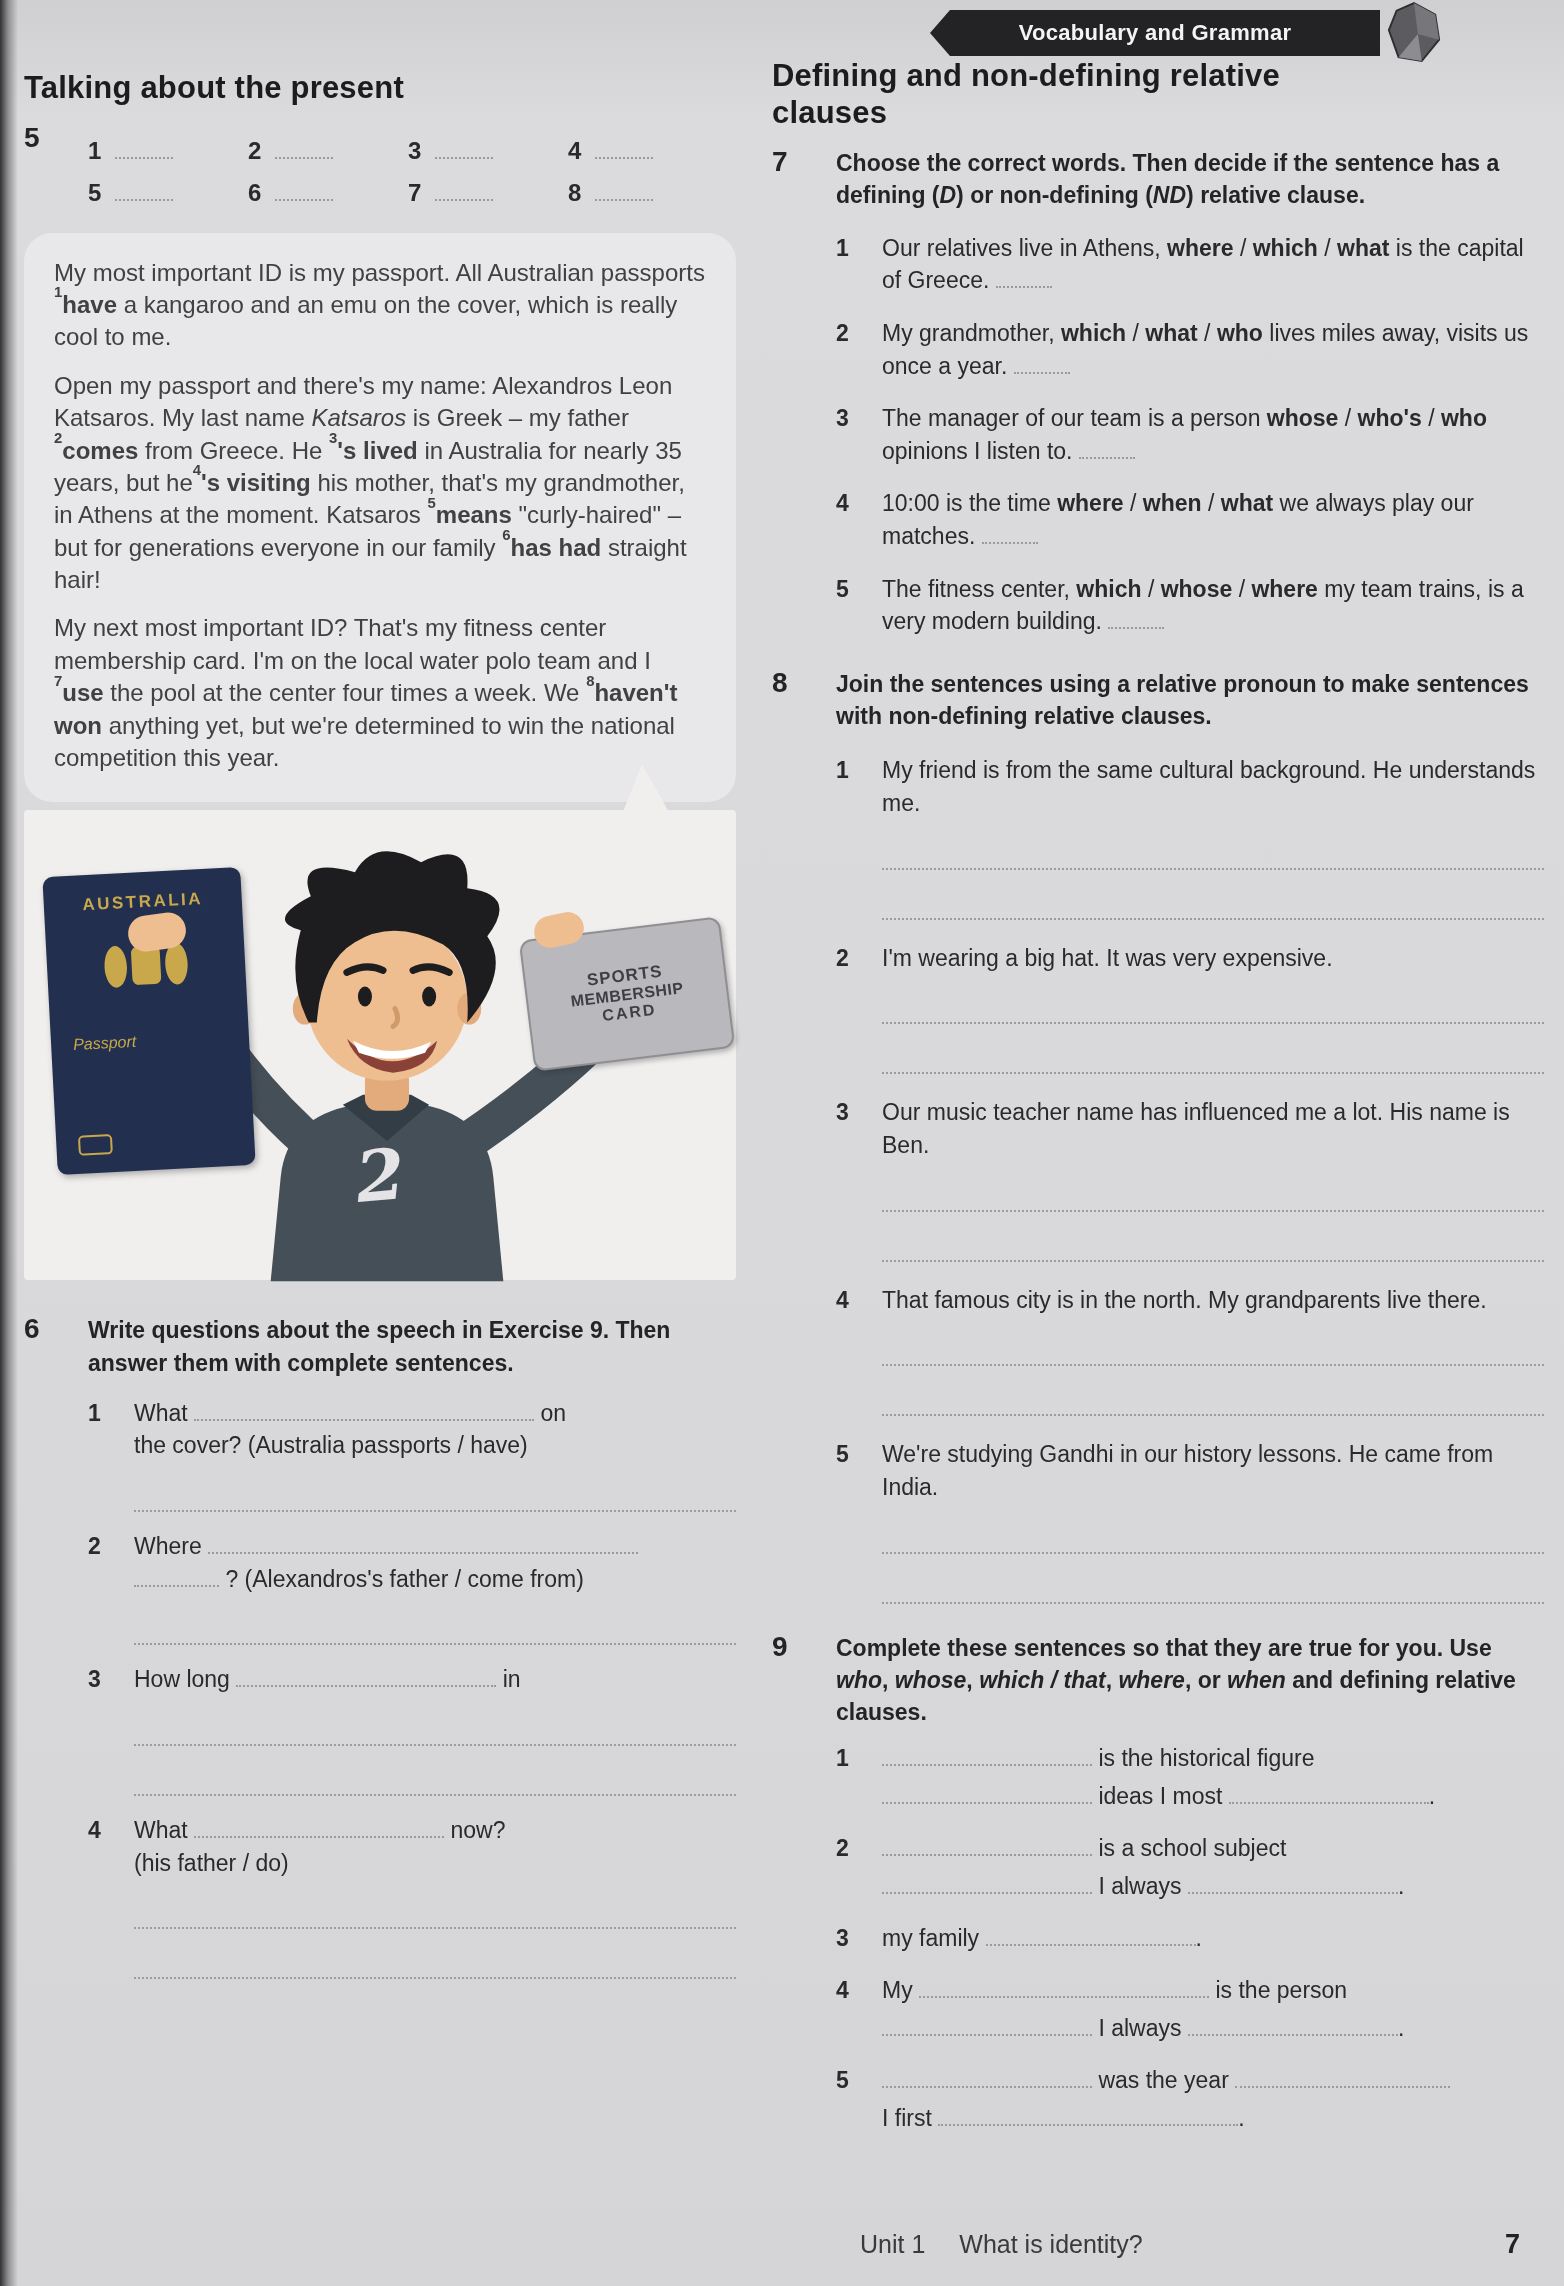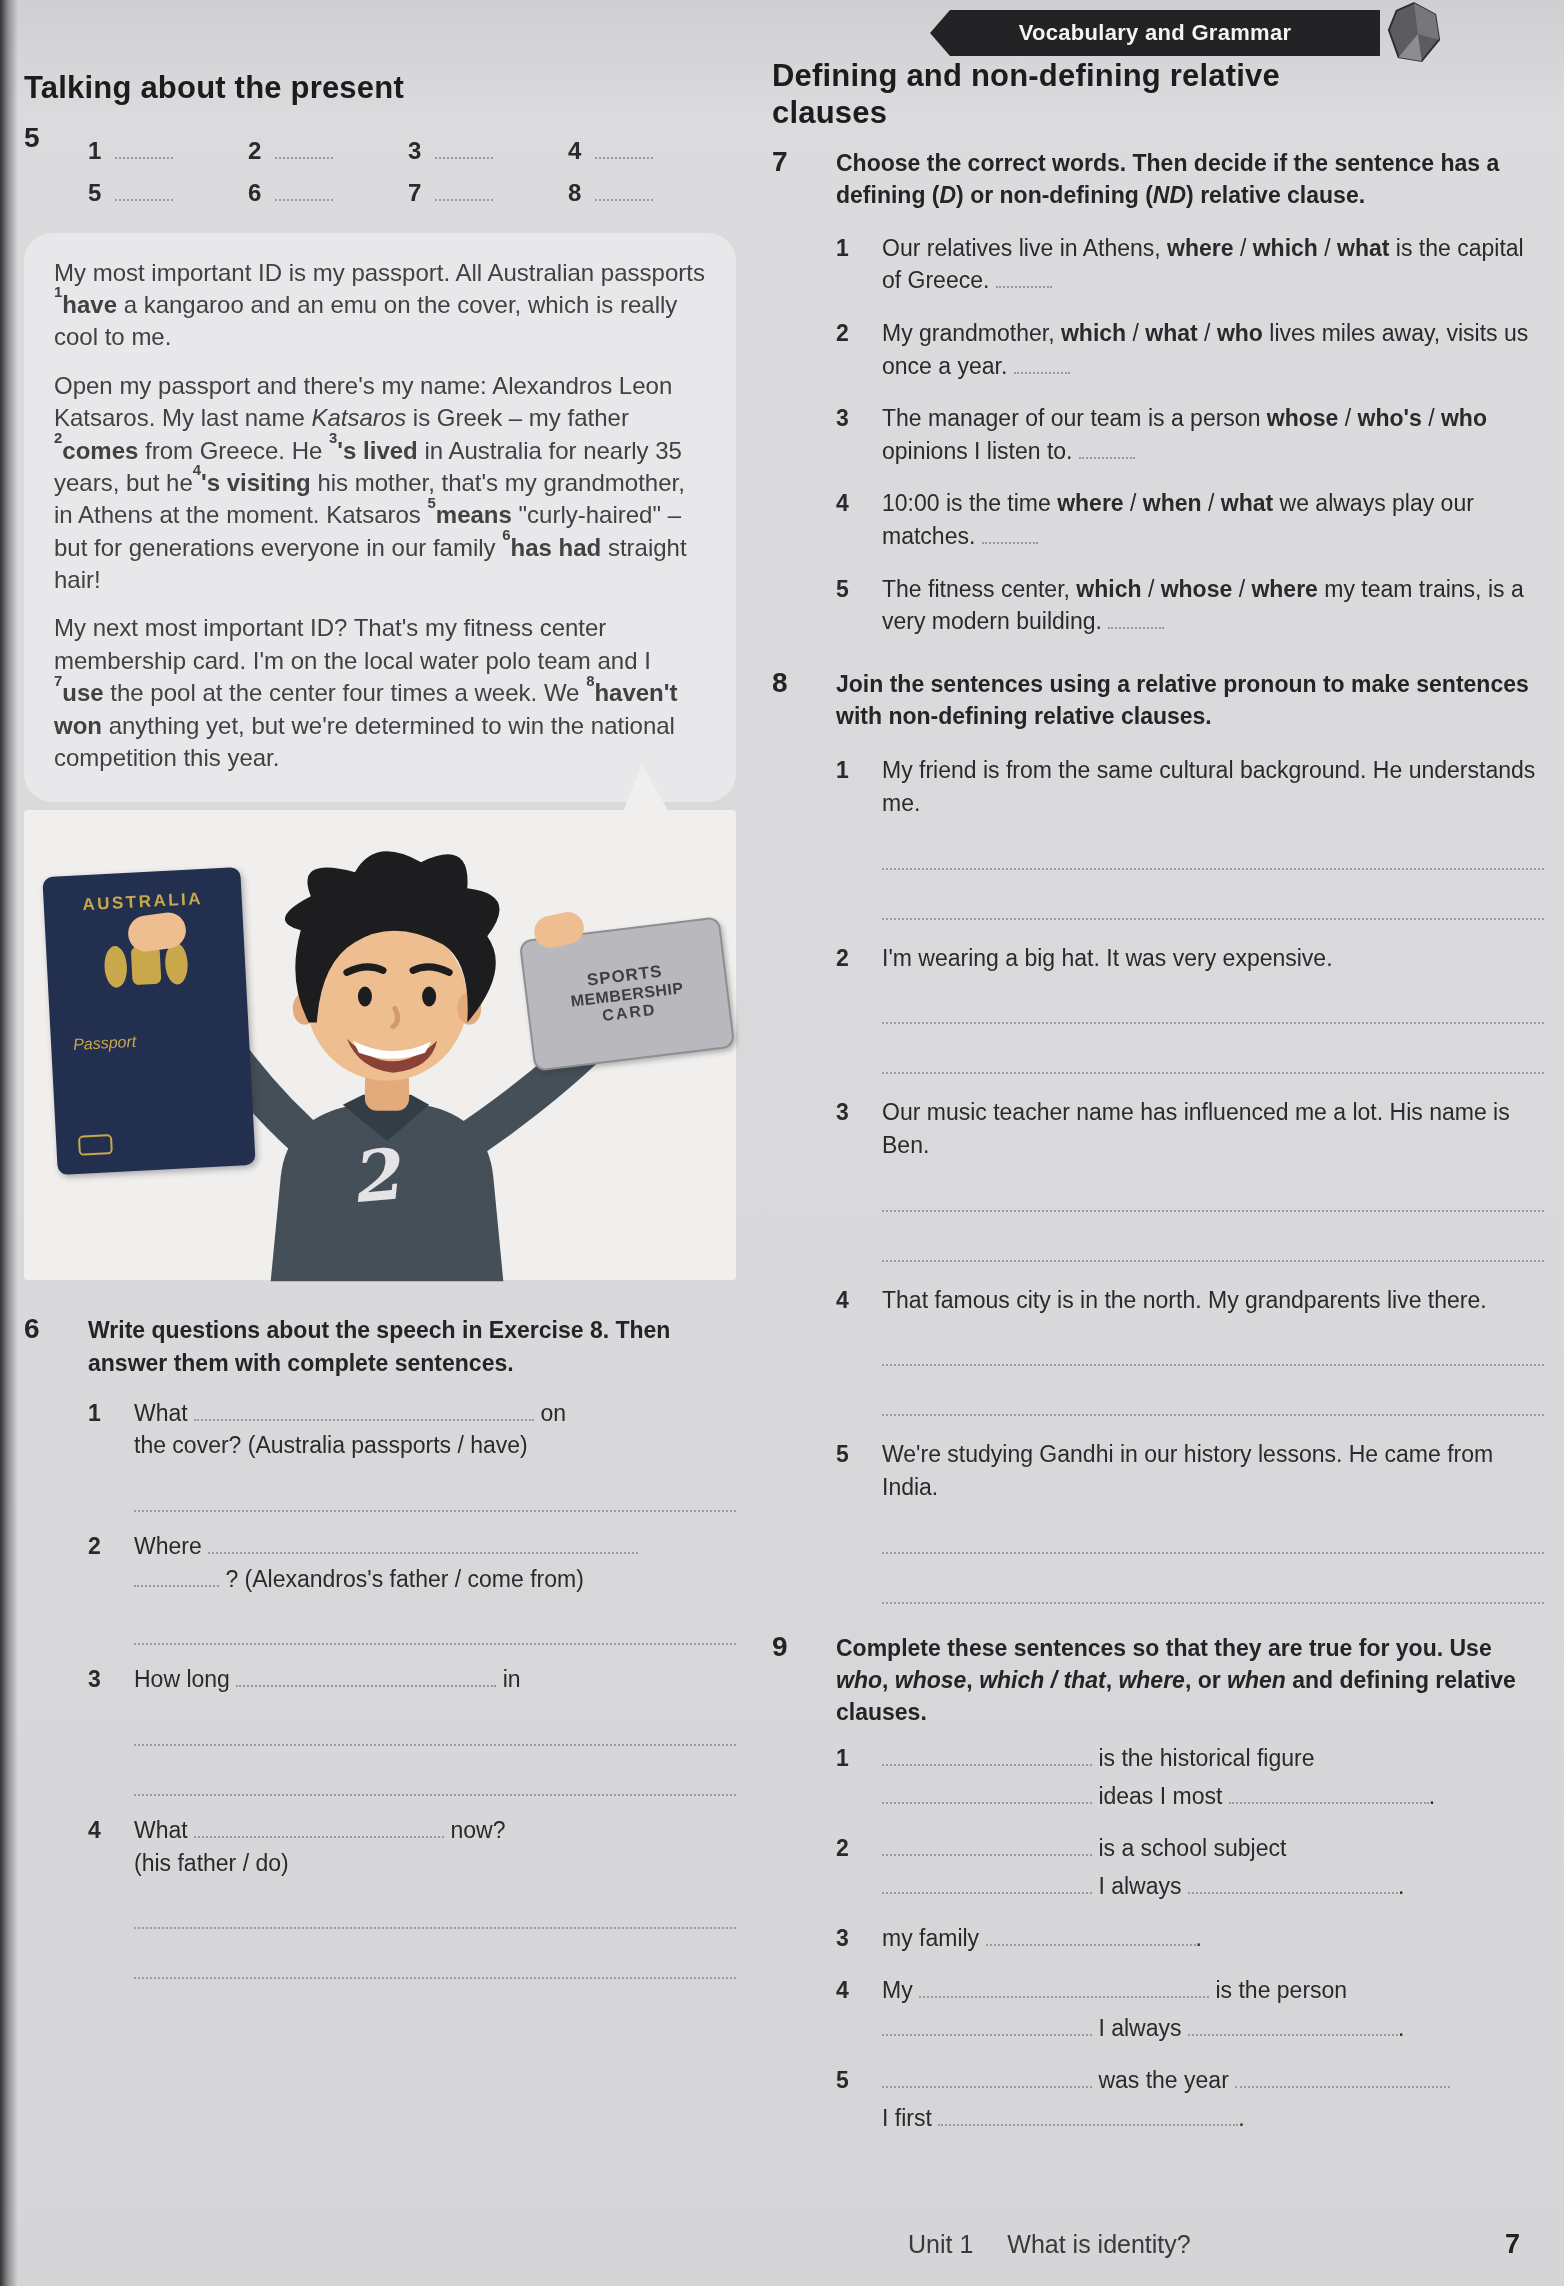--- a/index.html
+++ b/index.html
@@ -86,21 +86,21 @@
   .ex7-item .blank { width:56px; }
 
   
   .ex8-item { margin-top:22px; }
 
   
   .ex9-item { margin-top:14px; }
   .ex9-item .line { min-height:38px; }
 
   
-  .footer { position:absolute; left:908px; right:44px; bottom:26px; display:flex; align-items:baseline;
+  .footer { position:absolute; left:860px; right:44px; bottom:26px; display:flex; align-items:baseline;
             font-size:25px; color:#3a3a3c;justify-content:center; }
   .footer .unit { margin-right:34px; }
   .footer .pnum { margin-left:auto; font-weight:bold; font-size:27px; color:#222; }
 </style>
 </head>
 <body>
 
 <div class="page">
   <div class="edge-shadow"></div>
 
@@ -187,21 +187,21 @@
         <div class="cl3">CARD</div>
       </div>
       <div class="hand-right"></div>
 
       <div class="shirt-logo">2</div>
     </div>
 
     <div class="ex" style="margin-top:34px">
       <div class="ex-num">6</div>
       <div class="ex-body">
-        <p class="instr"><span>Write questions about the speech in Exercise 8. Then answer them with complete sentences.</span></p>
+        <p class="instr"><span>Write questions about the speech in Exercise 9. Then answer them with complete sentences.</span></p>
 
         <div class="item">
           <div class="item-num">1</div>
           <div class="item-body">
             <div><span>What </span><span class="blank" style="width: 340px;"></span><span> on</span></div>
             <div><span>the cover? (Australia passports / have)</span></div>
             <div class="write-line"></div>
           </div>
         </div>
 

